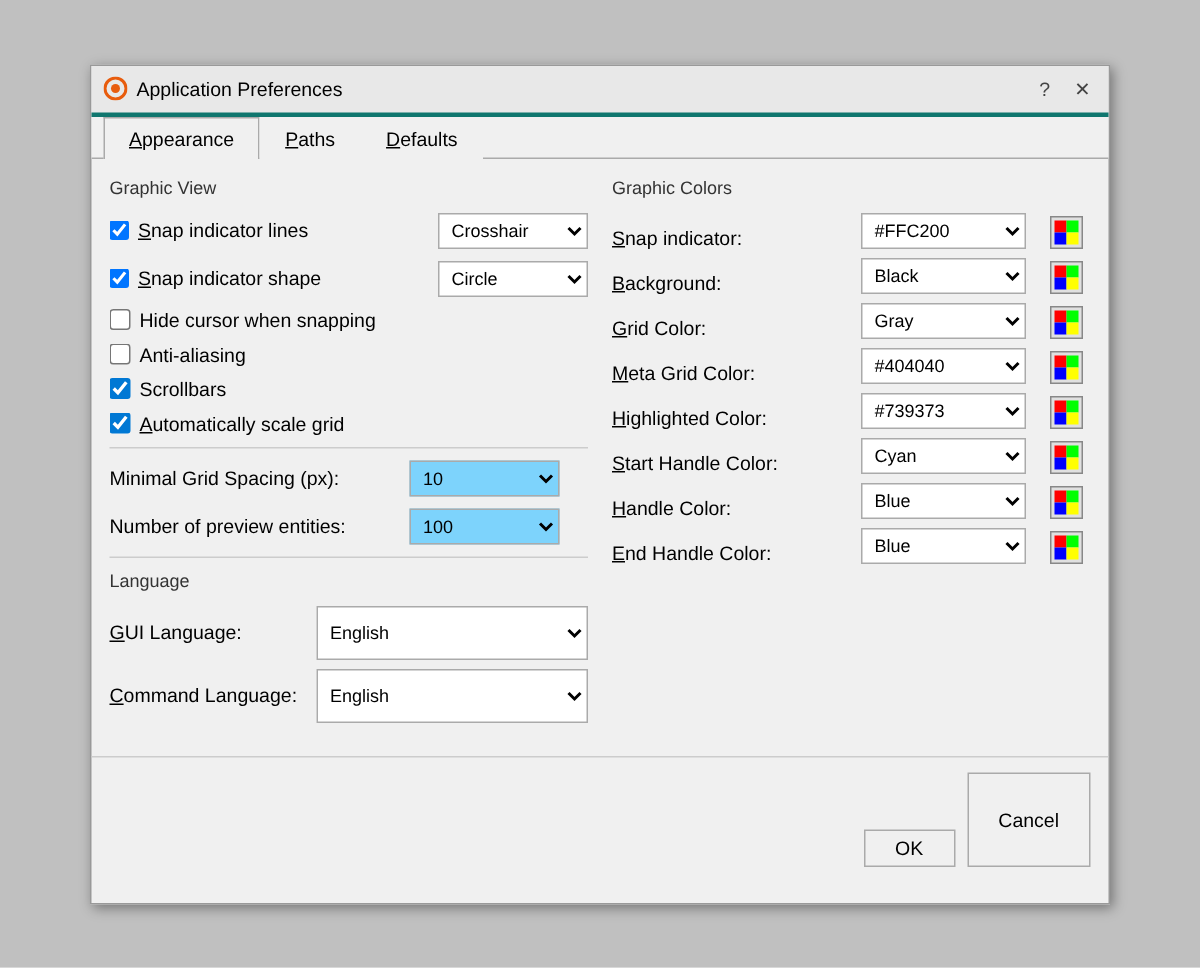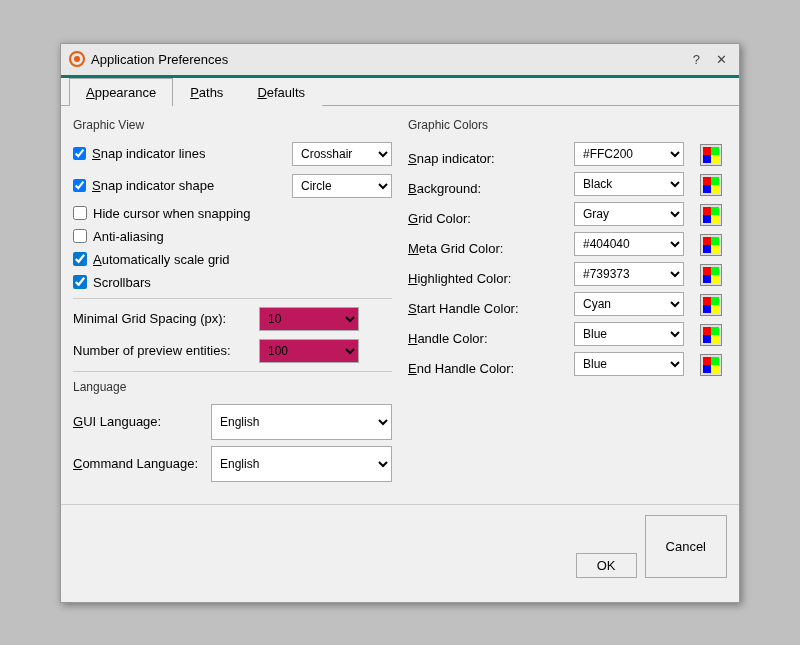--- a/index.html
+++ b/index.html
@@ -106,30 +106,30 @@
       height: 14px;
       accent-color: #0078d4;
     }
     .label-text {
       font-size: 13px;
     }
     .dropdown-row {
       display: flex;
       align-items: center;
       margin-bottom: 8px;
-      gap: 6px;
+      gap: 20px;
     }
     .dropdown-row .row-label {
       min-width: 180px;
       font-size: 13px;
     }
     .dropdown {
       height: 24px;
       border: 1px solid #aaa;
-      background: #be185d;
+      background: #7dd3fc;
       font-size: 12px;
       padding: 0 4px;
       cursor: pointer;
       min-width: 100px;
     }
     .inline-dropdown {
       height: 24px;
       border: 1px solid #aaa;
       background: white;
       font-size: 12px;
@@ -295,26 +295,26 @@
         <span class="label-text">Hide cursor when snapping</span>
       </div>
 
       <div class="checkbox-row">
         <input type="checkbox" style="">
         <span class="label-text">Anti-aliasing</span>
       </div>
 
       <div class="checkbox-row">
         <input type="checkbox" checked="" style="">
-        <span class="label-text"><u>A</u>utomatically scale grid</span>
+        <span class="label-text">Scrollbars</span>
       </div>
 
       <div class="checkbox-row">
         <input type="checkbox" checked="" style="">
-        <span class="label-text">Scrollbars</span>
+        <span class="label-text"><u>A</u>utomatically scale grid</span>
       </div>
 
       <hr class="divider-line">
 
       <div class="dropdown-row">
         <span class="row-label">Minimal Grid Spacing (px):</span>
         <select class="dropdown">
           <option>5</option>
           <option selected="">10</option>
           <option>20</option>

